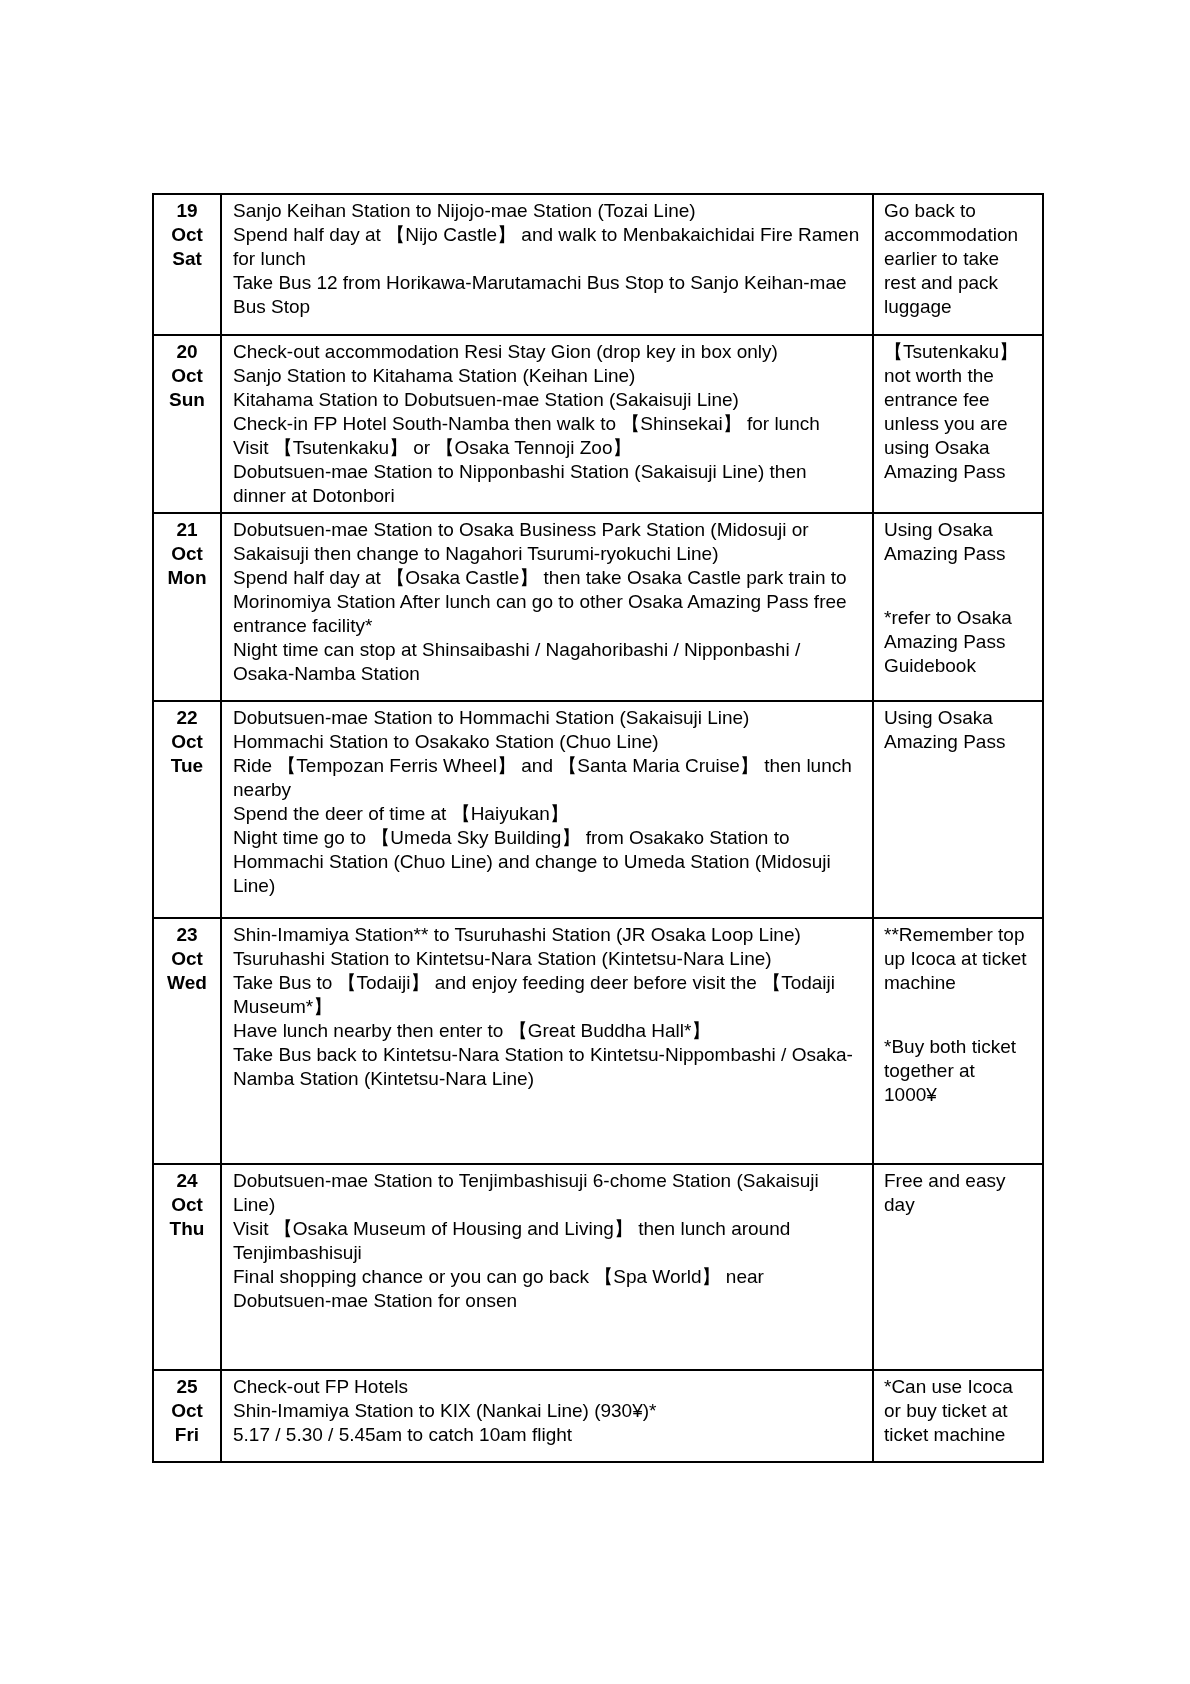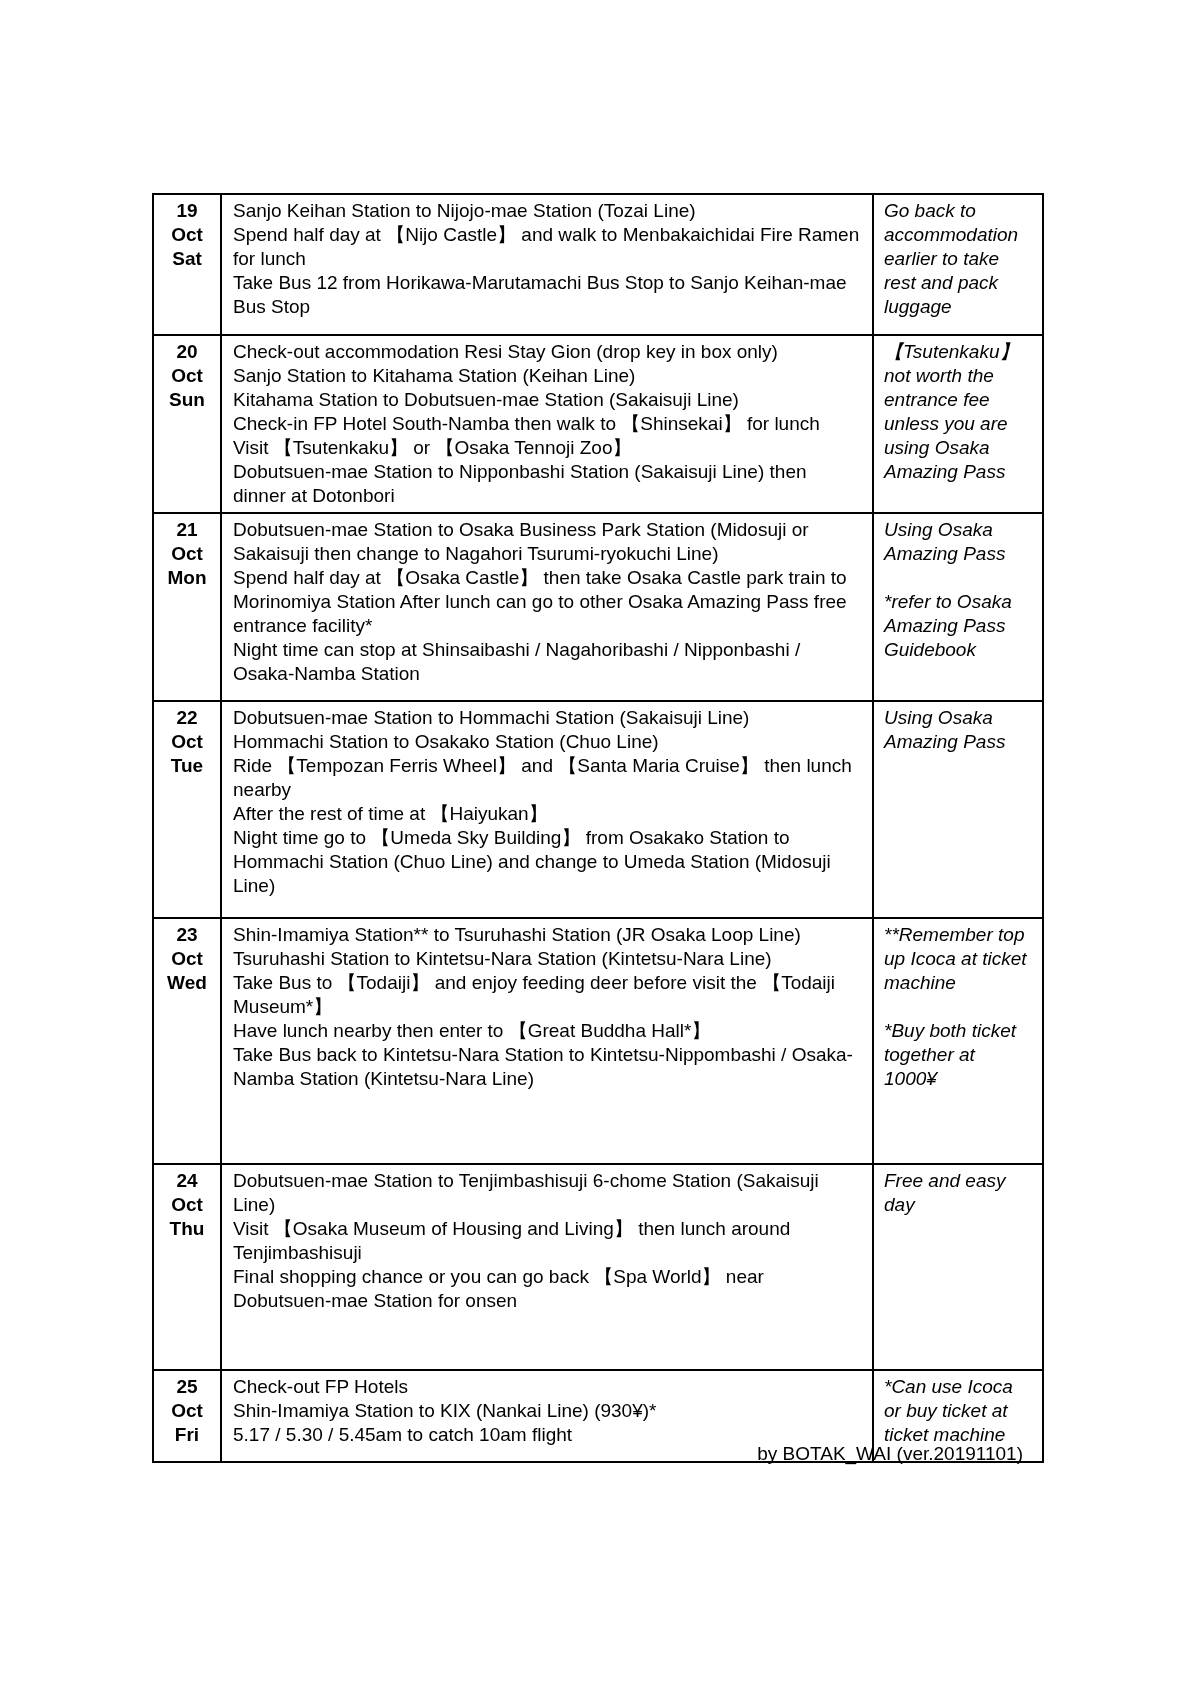--- a/index.html
+++ b/index.html
@@ -34,25 +34,24 @@
   td.date-cell {
     text-align: center;
     font-weight: bold;
     padding: 4px 2px;
   }
   td.activities-cell {
     padding: 4px 8px 4px 11px;
   }
   td.notes-cell {
     padding: 4px 15px 4px 10px;
-    font-style: italic;
   }
   .activity-line { margin: 0; }
   .note-para { margin: 0; }
-  .note-para + .note-para { margin-top: 24px; }
+  .note-para + .note-para { margin-top: 40px; }
   .doc-footer {
     position: absolute;
     left: 152px;
     top: 1431px;
     width: 871px;
     font-size: 19px;
     line-height: 24px;
   }
   .footer-remark { text-align: left; }
   .footer-credit { text-align: right; margin-top: 11px; }
@@ -121,21 +120,21 @@
         <tr style="height: 217px;">
           <td class="date-cell">
             <div>22</div>
             <div>Oct</div>
             <div>Tue</div>
           </td>
           <td class="activities-cell">
             <div class="activity-line">Dobutsuen-mae Station to Hommachi Station (Sakaisuji Line)</div>
             <div class="activity-line">Hommachi Station to Osakako Station (Chuo Line)</div>
             <div class="activity-line">Ride 【Tempozan Ferris Wheel】 and 【Santa Maria Cruise】 then lunch nearby</div>
-            <div class="activity-line">After the rest of time at 【Haiyukan】</div>
+            <div class="activity-line">Spend the deer of time at 【Haiyukan】</div>
             <div class="activity-line">Night time go to 【Umeda Sky Building】 from Osakako Station to Hommachi Station (Chuo Line) and change to Umeda Station (Midosuji Line)</div>
           </td>
           <td class="notes-cell">
             <div class="note-para">Using Osaka Amazing Pass</div>
           </td>
         </tr>
         <tr style="height: 246px;">
           <td class="date-cell">
             <div>23</div>
             <div>Oct</div>
@@ -180,16 +179,15 @@
             <div class="activity-line">5.17 / 5.30 / 5.45am to catch 10am flight</div>
           </td>
           <td class="notes-cell">
             <div class="note-para">*Can use Icoca or buy ticket at ticket machine</div>
           </td>
         </tr>
       </tbody>
   </table>
 
   <div class="doc-footer">
-    <div class="footer-credit">by BOTAK_WAI (ver.20191101)</div>
   </div>
 
 </div>
 
 </body></html>

